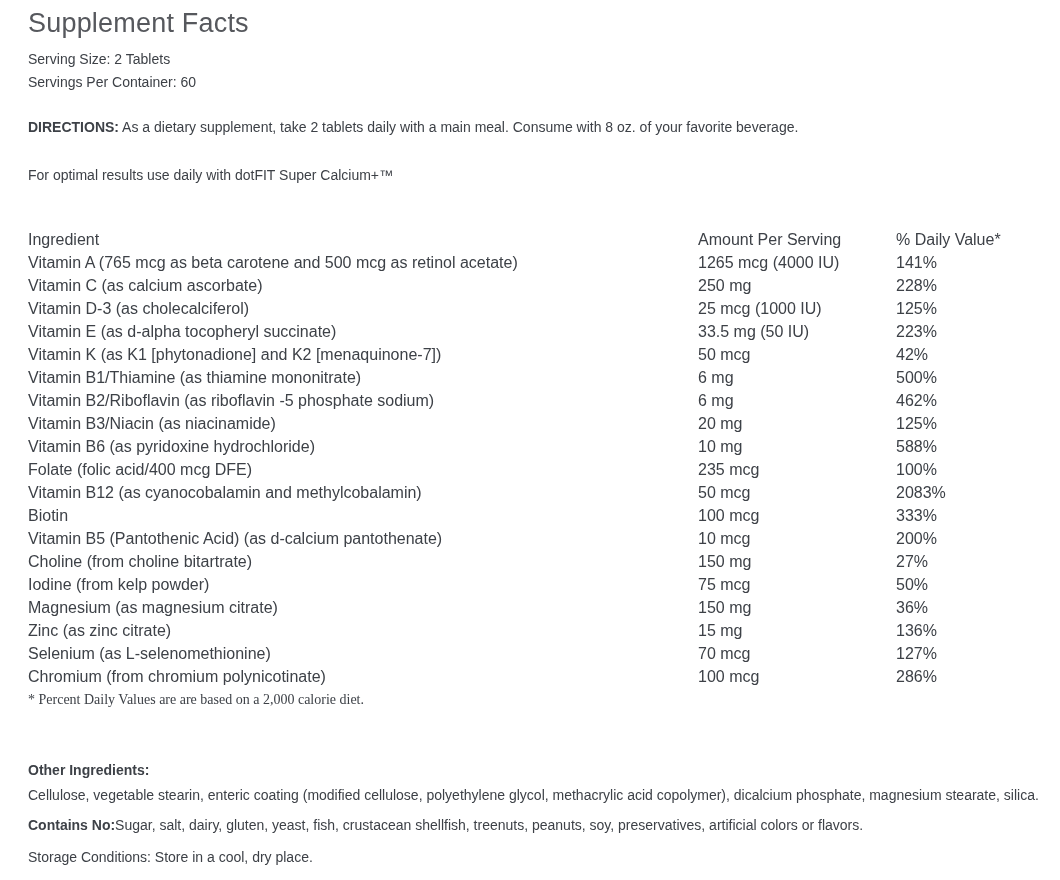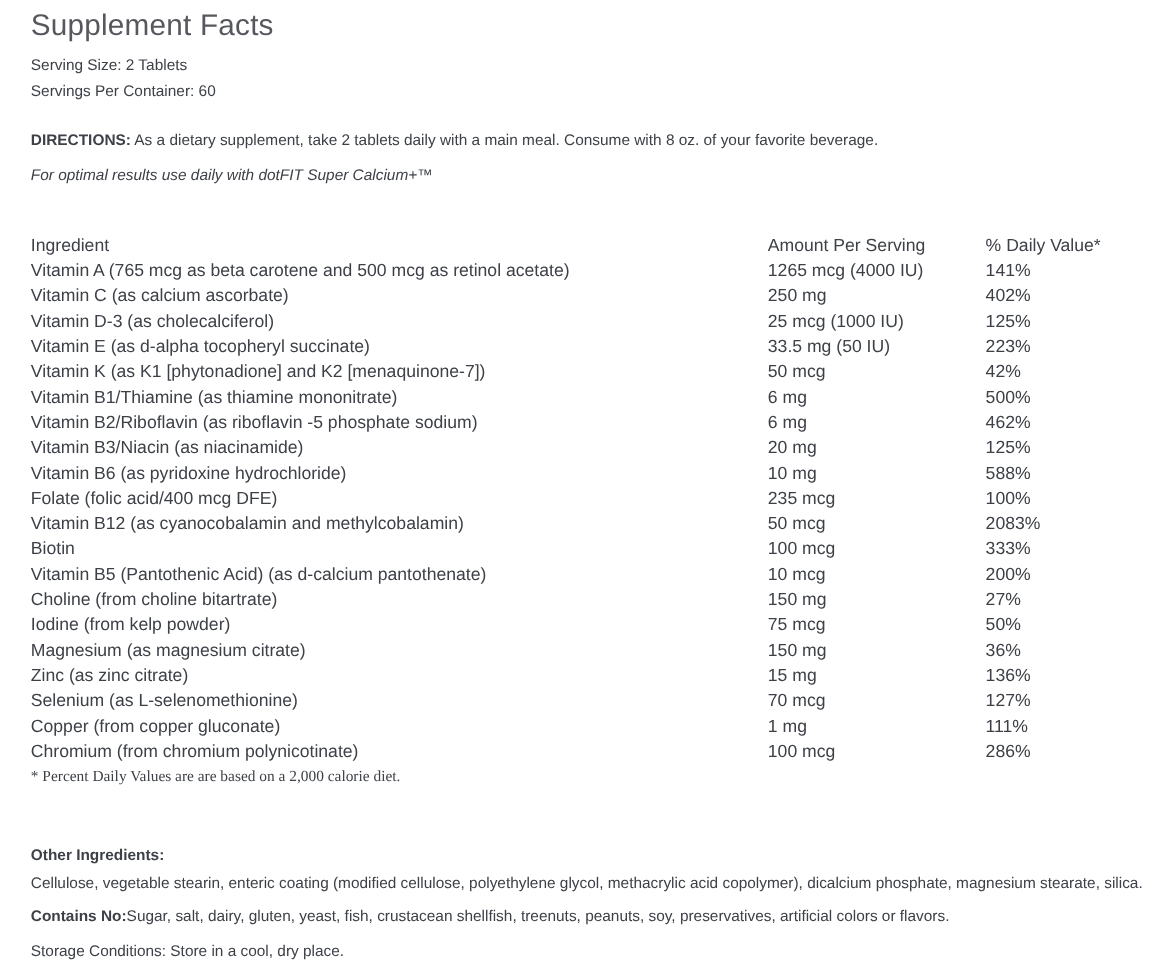--- a/index.html
+++ b/index.html
@@ -23,21 +23,21 @@
   }
   p, .line {
     font-size: 14px;
     line-height: 17px;
     white-space: nowrap;
     color: #3d4147;
   }
   .serving-size { margin-top: 13px; }
   .servings-per-container { margin-top: 6px; }
   .directions { margin-top: 28px; }
-  .optimal-use { margin-top: 15px; font-style: italic; }
+  .optimal-use { margin-top: 31px; }
   .bold { font-weight: bold; }
   .facts-table { margin-top: 44px; }
   .trow {
     display: grid;
     grid-template-columns: 670px 198px 1fr;
     line-height: 23px;
     font-size: 16px;
   }
   .trow .cell { white-space: nowrap; }
   .table-footnote { line-height: 23px; font-family: Liberation Serif, serif; }
@@ -68,21 +68,21 @@
     </div>
     <div>
         <div class="trow">
           <div class="cell">Vitamin A (765 mcg as beta carotene and 500 mcg as retinol acetate)</div>
           <div class="cell">1265 mcg (4000 IU)</div>
           <div class="cell">141%</div>
         </div>
         <div class="trow">
           <div class="cell">Vitamin C (as calcium ascorbate)</div>
           <div class="cell">250 mg</div>
-          <div class="cell">402%</div>
+          <div class="cell">228%</div>
         </div>
         <div class="trow">
           <div class="cell">Vitamin D-3 (as cholecalciferol)</div>
           <div class="cell">25 mcg (1000 IU)</div>
           <div class="cell">125%</div>
         </div>
         <div class="trow">
           <div class="cell">Vitamin E (as d-alpha tocopheryl succinate)</div>
           <div class="cell">33.5 mg (50 IU)</div>
           <div class="cell">223%</div>
@@ -151,25 +151,20 @@
           <div class="cell">Zinc (as zinc citrate)</div>
           <div class="cell">15 mg</div>
           <div class="cell">136%</div>
         </div>
         <div class="trow">
           <div class="cell">Selenium (as L-selenomethionine)</div>
           <div class="cell">70 mcg</div>
           <div class="cell">127%</div>
         </div>
         <div class="trow">
-          <div class="cell">Copper (from copper gluconate)</div>
-          <div class="cell">1 mg</div>
-          <div class="cell">111%</div>
-        </div>
-        <div class="trow">
           <div class="cell">Chromium (from chromium polynicotinate)</div>
           <div class="cell">100 mcg</div>
           <div class="cell">286%</div>
         </div>
       </div>
     <p class="table-footnote">* Percent Daily Values are are based on a 2,000 calorie diet.</p>
   </div>
 
   <p class="other-ingredients-label">Other Ingredients:</p>
   <p class="other-ingredients-text">Cellulose, vegetable stearin, enteric coating (modified cellulose, polyethylene glycol, methacrylic acid copolymer), dicalcium phosphate, magnesium stearate, silica.</p>

